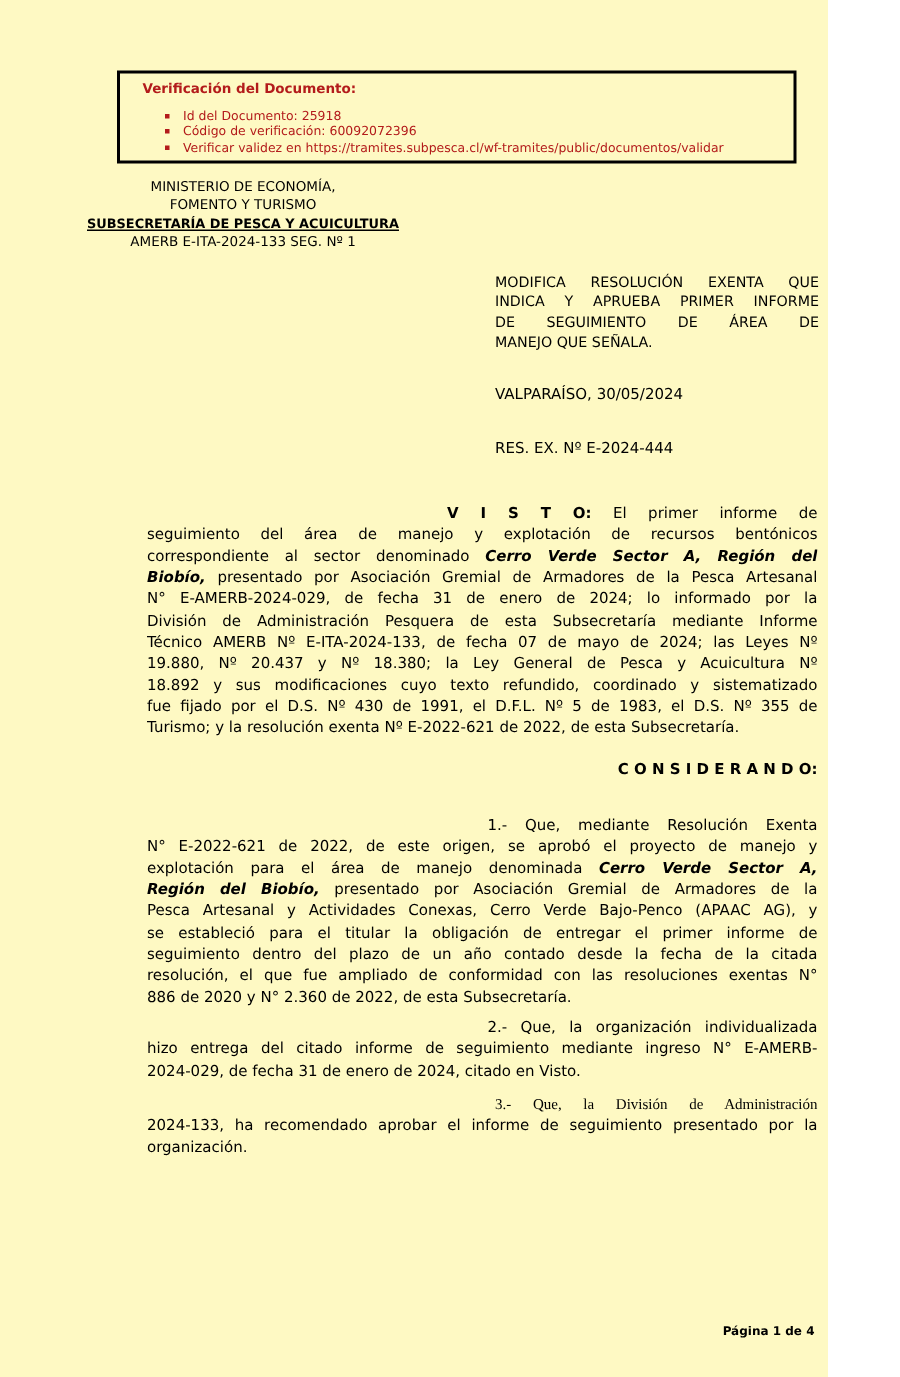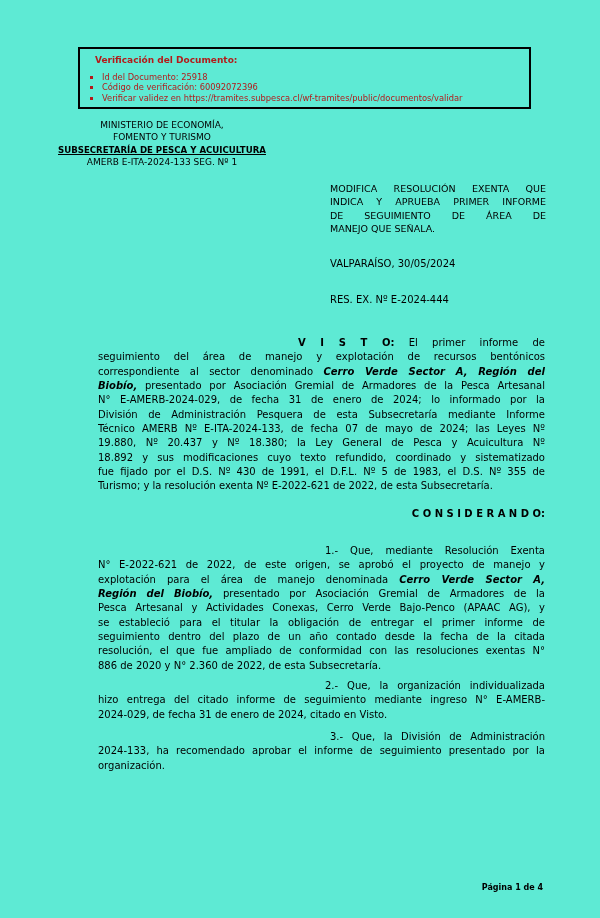--- a/index.html
+++ b/index.html
@@ -1,20 +1,20 @@
 <!DOCTYPE html>
 <html style="--accent-red: #b31b1b;"><head>
 <meta charset="utf-8">
 <style>
   html, body { margin: 0; padding: 0; background: #ffffff; }
   .page {
     position: relative;
-    width: 600px;
+    width: 552px;
     height: 918px;
-    background: #5eead4;
+    background: #fef9c3;
     font-family: "DejaVu Sans", sans-serif;
     color: #000000;
     overflow: hidden;
   }
 
   
   .verify-box {
     position: absolute;
     left: 78px;
     top: 47px;
@@ -25,21 +25,21 @@
   }
   .vb-title {
     margin: 6px 0 0 15px;
     font-size: 9px;
     font-weight: bold;
     color: var(--accent-red, #b31b1b);
     white-space: nowrap;
   }
   .vb-list {
     margin: 7px 5px 0 0;
-    padding-left: 22px;
+    padding-left: 42px;
     list-style-type: square;
     color: var(--accent-red, #b31b1b);
     font-size: 8.3px;
     line-height: 10.3px;
   }
   .vb-list li { white-space: nowrap; }
 
   
   .letterhead {
     position: absolute;
@@ -180,21 +180,21 @@
         <div class="jline"><span class="seg-n">seguimiento dentro del plazo de un año contado desde la fecha de la citada</span></div>
         <div class="jline"><span class="seg-n">resolución, el que fue ampliado de conformidad con las resoluciones exentas N°</span></div>
         <div class="jline last"><span class="seg-n">886 de 2020 y N° 2.360 de 2022, de esta Subsecretaría.</span></div>
       </div>
     <div class="para p2">
         <div class="jline" style="padding-left: 227px;"><span class="seg-n">2.- Que, la organización individualizada</span></div>
         <div class="jline"><span class="seg-n">hizo entrega del citado informe de seguimiento mediante ingreso N° E-AMERB-</span></div>
         <div class="jline last"><span class="seg-n">2024-029, de fecha 31 de enero de 2024, citado en Visto.</span></div>
       </div>
     <div class="para p3">
-        <div class="jline" style="padding-left: 232px;"><span class="seg-n">3.- Que, la División de Administración</span></div>
+        <div class="jline" style="padding-left: 232px; font-family: Liberation Serif, serif;"><span class="seg-n">3.- Que, la División de Administración</span></div>
         <div class="jline"><span class="seg-n">2024-133, ha recomendado aprobar el informe de seguimiento presentado por la</span></div>
         <div class="jline last"><span class="seg-n">organización.</span></div>
       </div>
   </div>
 
   <div class="footer">Página 1 de 4</div>
 
 </div>
 
 </body></html>

